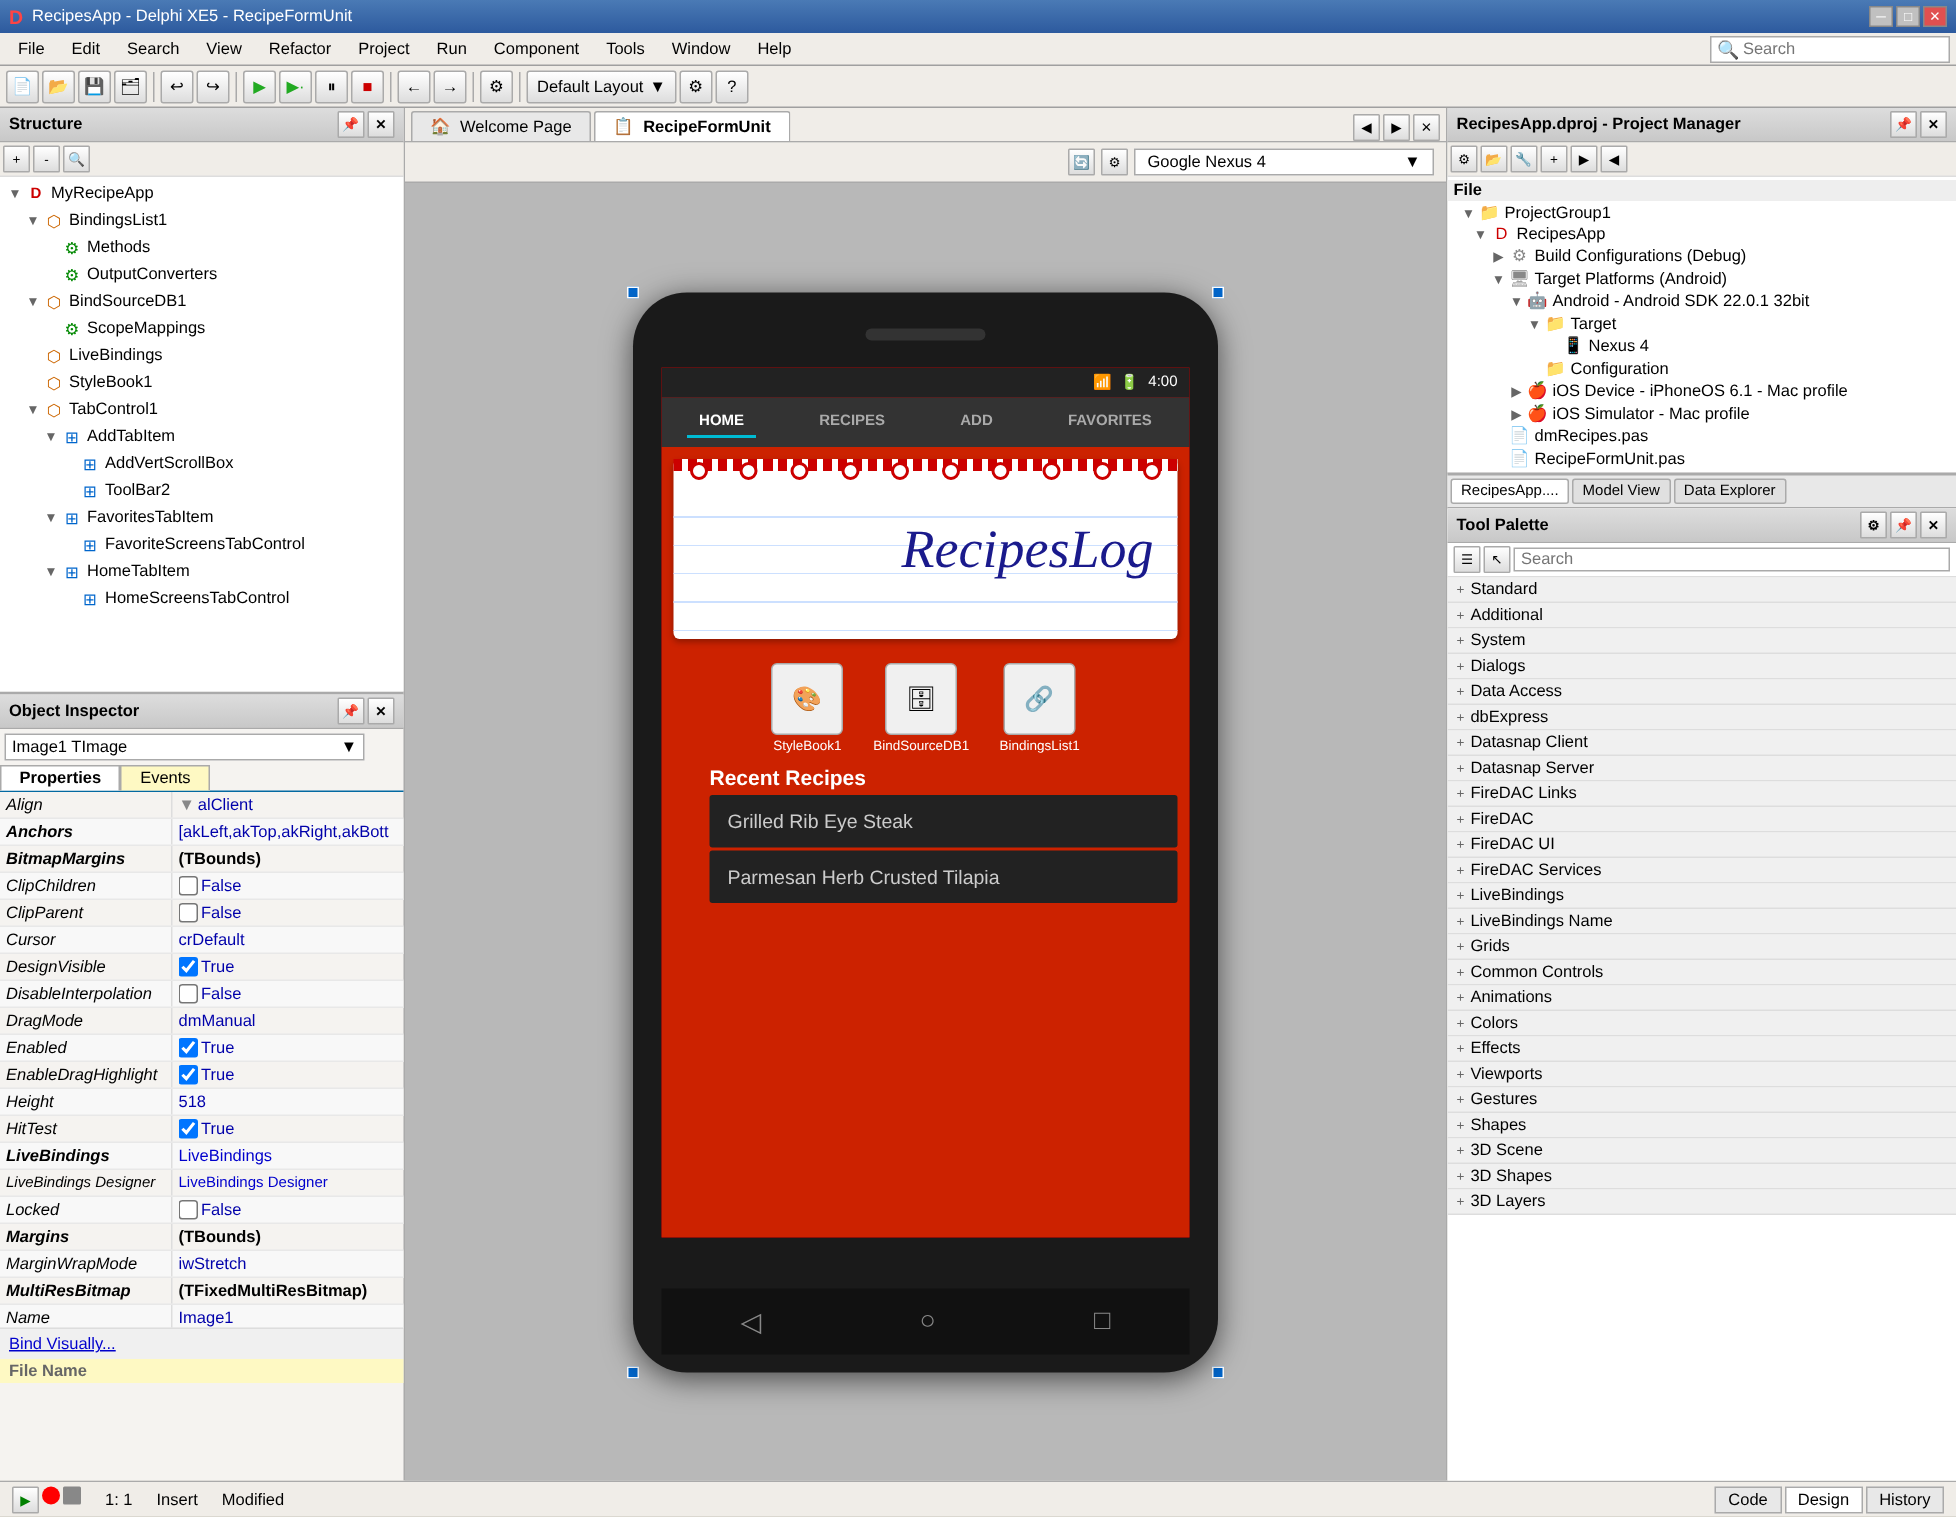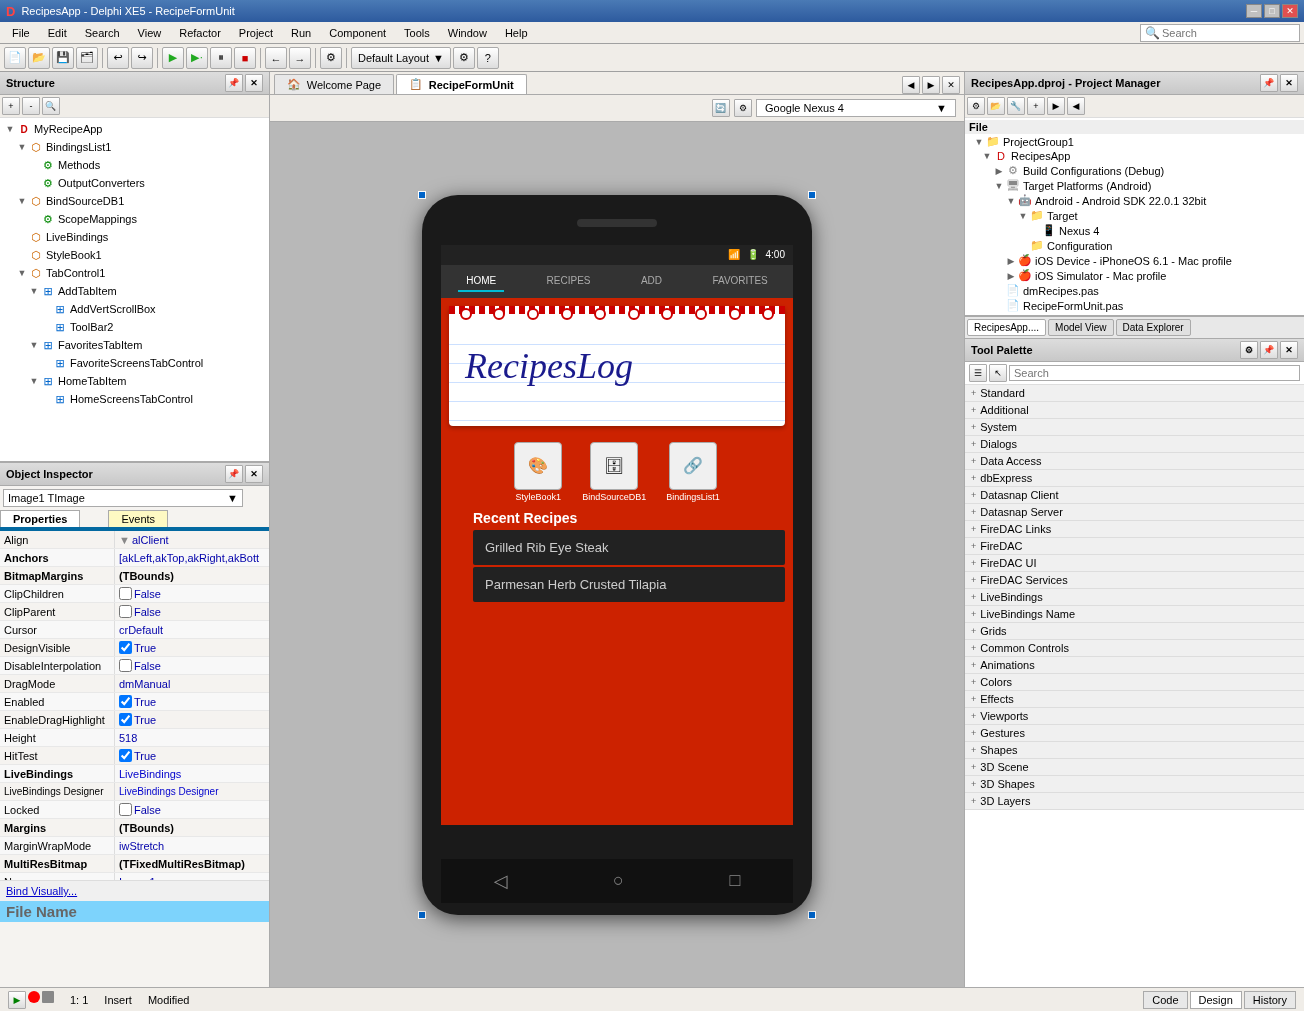--- a/index.html
+++ b/index.html
@@ -34,27 +34,27 @@
     #structure-tree { flex: 1; overflow-y: auto; padding: 2px 0; font-size: 11px; background: white; }
     .tree-item { display: flex; align-items: center; padding: 1px 0; cursor: pointer; white-space: nowrap; }
     .tree-indent { display: inline-block; }
     .tree-expand { width: 12px; display: inline-flex; align-items: center; justify-content: center; font-size: 9px; color: #666; }
     .tree-icon { width: 16px; height: 16px; display: inline-flex; align-items: center; justify-content: center; margin-right: 2px; }
 
     
     #object-inspector { height: 460px; display: flex; flex-direction: column; border-top: 1px solid #aaa; }
     #oi-header { background: linear-gradient(to bottom, #ddd, #c8c8c8); border-bottom: 1px solid #aaa; padding: 2px 6px; display: flex; align-items: center; justify-content: space-between; font-size: 11px; font-weight: bold; }
     #oi-dropdown { background: white; border: 1px solid #aaa; padding: 2px 4px; font-size: 11px; width: 240px; display: flex; align-items: center; justify-content: space-between; cursor: pointer; margin: 3px; }
-    #oi-tabs { display: flex; border-bottom: 4px solid #0369a1; gap: 28px; }
+    #oi-tabs { display: flex; border-bottom: 1px solid #0369a1; }
     .oi-tab { padding: 2px 12px; font-size: 11px; border: 1px solid #aaa; border-bottom: none; background: #fef9c3; cursor: pointer; }
     .oi-tab.active { background: white; font-weight: bold; }
     #oi-table { flex: 1; overflow-y: auto; font-size: 11px; }
     .oi-row { display: flex; border-bottom: 1px solid #e8e8e8; min-height: 18px; }
     .oi-row:nth-child(even) { background: #f8f8f8; }
-    .oi-prop { width: 115px; padding: 1px 4px; border-right: 1px solid #ddd; color: #000; font-size: 11px; display: flex; align-items: center; }
+    .oi-prop { width: 115px; padding: 1px 4px; border-right: 1px solid #ddd; color: #000; font-size: 11px; display: flex; align-items: center; font-style: italic; }
     .oi-prop.bold { font-weight: bold; }
     .oi-val { flex: 1; padding: 1px 4px; color: #0000aa; font-size: 11px; display: flex; align-items: center; }
     .oi-val.bold { font-weight: bold; color: #000; }
     #bind-visually { padding: 4px 6px; background: #f0f0f0; border-top: 1px solid #ddd; font-size: 11px; color: #0000cc; text-decoration: underline; cursor: pointer; }
 
     
     #center-panel { flex: 1; display: flex; flex-direction: column; background: #c8c8c8; }
     #tabs-bar { background: #f0ede8; border-bottom: 1px solid #aaa; display: flex; align-items: flex-end; padding: 2px 4px 0; gap: 2px; }
     .editor-tab { padding: 3px 12px; font-size: 11px; border: 1px solid #aaa; border-bottom: none; background: #e8e8e8; cursor: pointer; border-radius: 2px 2px 0 0; display: flex; align-items: center; gap: 6px; }
     .editor-tab.active { background: white; font-weight: bold; }
@@ -62,24 +62,24 @@
     #device-select-bar { background: #f0ede8; border-bottom: 1px solid #aaa; padding: 4px 8px; display: flex; align-items: center; justify-content: flex-end; gap: 4px; }
     #device-dropdown { background: white; border: 1px solid #aaa; padding: 2px 8px; font-size: 11px; display: flex; align-items: center; gap: 6px; cursor: pointer; min-width: 200px; justify-content: space-between; }
     #designer-area { flex: 1; background: #b8b8b8; display: flex; align-items: center; justify-content: center; position: relative; overflow: hidden; }
 
     
     #phone-mockup { width: 390px; height: 720px; background: #1a1a1a; border-radius: 36px; position: relative; box-shadow: 0 4px 20px rgba(0,0,0,0.6); display: flex; flex-direction: column; align-items: center; padding: 50px 0 20px; }
     #phone-speaker { width: 80px; height: 8px; background: #333; border-radius: 4px; position: absolute; top: 24px; left: 50%; transform: translateX(-50%); }
     #phone-screen { width: 352px; height: 580px; background: #cc0000; overflow: hidden; position: relative; display: flex; flex-direction: column; }
     #phone-status-bar { background: #222; color: white; font-size: 10px; padding: 2px 8px; display: flex; justify-content: flex-end; gap: 6px; align-items: center; min-height: 20px; }
     #app-nav-bar { background: #333; display: flex; justify-content: space-around; padding: 6px 0; }
-    .app-nav-item { color: #aaa; font-size: 10px; font-weight: normal; padding: 4px 8px; text-align: center; cursor: pointer; }
+    .app-nav-item { color: #aaa; font-size: 10px; font-weight: bold; padding: 4px 8px; text-align: center; cursor: pointer; }
     .app-nav-item.active { color: white; border-bottom: 2px solid #00bcd4; }
     #app-content { flex: 1; background: #cc2200; overflow: hidden; display: flex; flex-direction: column; }
-    #notepad-header { background: white; margin: 8px; border-radius: 4px; padding: 20px 16px; position: relative; box-shadow: 0 2px 4px rgba(0,0,0,0.3); min-height: 120px; display: flex; align-items: center; justify-content: flex-start; }
+    #notepad-header { background: white; margin: 8px; border-radius: 4px; padding: 20px 16px; position: relative; box-shadow: 0 2px 4px rgba(0,0,0,0.3); min-height: 120px; display: flex; align-items: center; justify-content: flex-end; }
     #notepad-header::before { content: ''; position: absolute; top: 0; left: 0; right: 0; height: 8px; background: repeating-linear-gradient(90deg, #cc0000 0px, #cc0000 6px, #fff 6px, #fff 10px); }
     #logo-text { font-family: 'Georgia', cursive; font-size: 36px; color: #1a1a8c; font-style: italic; }
     #app-icons-row { display: flex; justify-content: center; gap: 20px; padding: 8px; }
     .app-icon-item { display: flex; flex-direction: column; align-items: center; gap: 2px; }
     .app-icon-box { width: 48px; height: 48px; background: #f0f0f0; border: 1px solid #aaa; display: flex; align-items: center; justify-content: center; font-size: 20px; border-radius: 4px; }
     .app-icon-label { color: white; font-size: 9px; text-align: center; }
     #recent-recipes-section { padding: 0 8px; margin-left: 24px; }
     #recent-recipes-title { color: white; font-size: 14px; font-weight: bold; margin-bottom: 4px; }
     .recipe-item { padding: 10px 12px; margin-bottom: 2px; font-size: 13px; cursor: pointer; border-radius: 2px; }
     .recipe-item.highlighted { background: #00bcd4; color: white; }
@@ -395,21 +395,21 @@
           <div class="oi-prop bold">MultiResBitmap</div>
           <div class="oi-val bold">(TFixedMultiResBitmap)</div>
         </div>
         <div class="oi-row">
           <div class="oi-prop">Name</div>
           <div class="oi-val">Image1</div>
         </div>
 
       </div>
       <div id="bind-visually">Bind Visually...</div>
-      <div style="padding:2px 6px; font-size:15px; color:#666; background:#7dd3fc;">
+      <div style="padding:2px 6px; font-size:11px; color:#666; background:#fef9c3;">
         <span style="font-weight:bold;">File Name</span>
       </div>
     </div>
   </div>
 
   <div id="center-panel">
     <div id="center-top">
       <div id="tabs-bar">
         <div class="editor-tab">
           <span style="color:#0066cc;">🏠</span>

